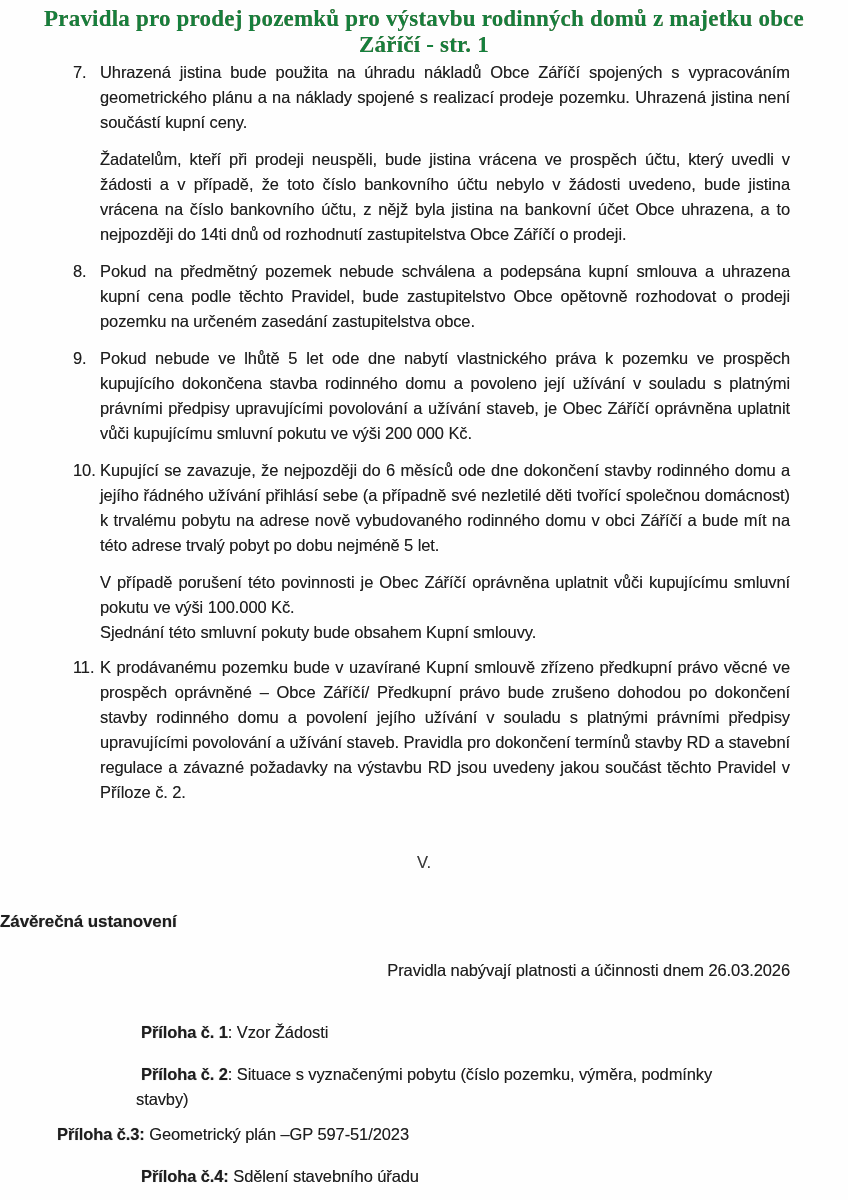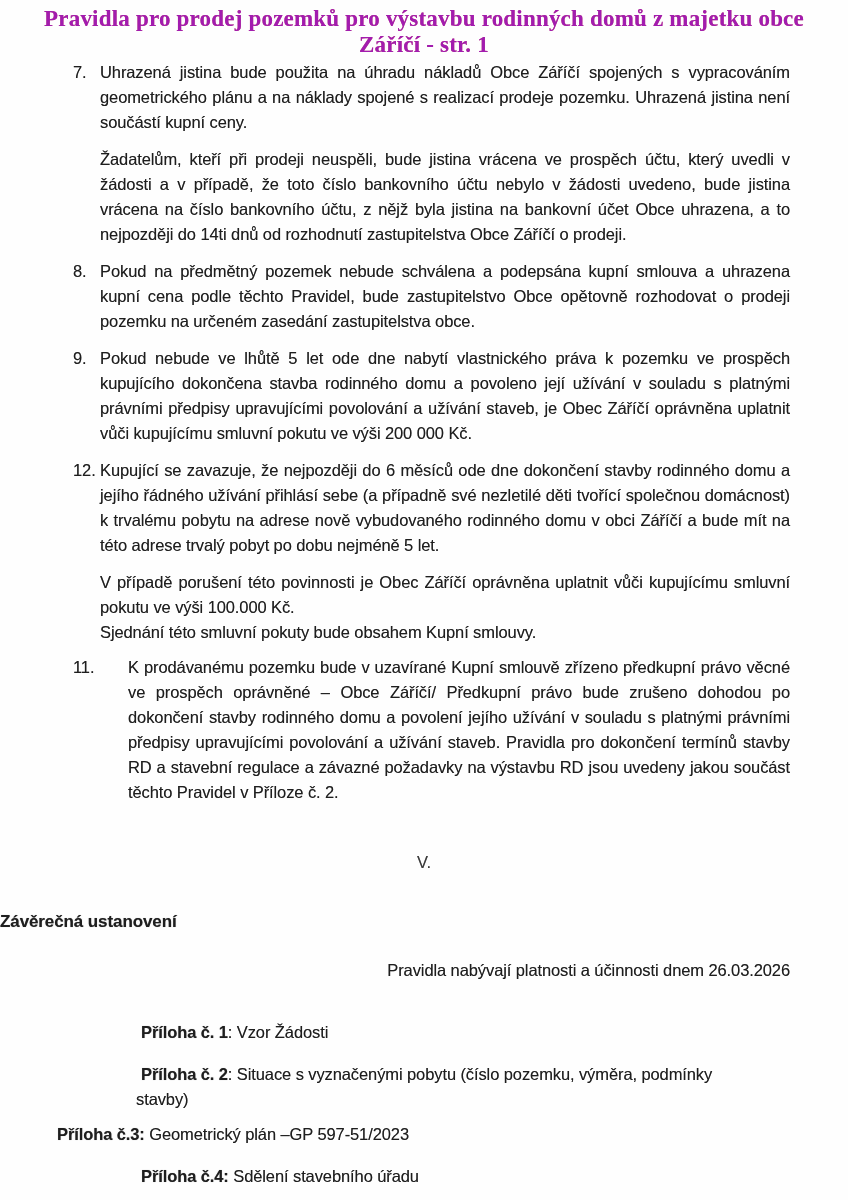--- a/index.html
+++ b/index.html
@@ -21,21 +21,21 @@
     position: relative;
   }
   
   .doc-title {
     padding-top: 6px;
     text-align: center;
     font-family: "Liberation Serif", serif;
     font-weight: 700;
     font-size: 23px;
     line-height: 26px;
-    color: #a21caf;
+    color: #15803d;
     letter-spacing: 0.2px;
     text-shadow: 0 0 0.6px rgba(191,33,39,0.6);
   }
   
   .body-text {
     font-size: 16.5px;
     line-height: 25px;
     color: #1e1e1e;
     text-shadow: 0 0 0.6px rgba(0,0,0,0.45);
     letter-spacing: -0.1px;
@@ -50,21 +50,21 @@
   .list-num {
     flex: 0 0 27px;
     text-align: left;
     white-space: nowrap;
   }
   .list-body { flex: 1 1 auto; min-width: 0; }
   .para { text-align: justify; }
   .para + .para { margin-top: 12px; }
   .para.tight { margin-top: 0; }
   .mt-item   { margin-top: 12px; }
-  .mt-item-sm{ margin-top: 10px; gap: 28px; }
+  .mt-item-sm{ margin-top: 10px; }
   
   .section-numeral {
     margin-top: 45px;
     text-align: center;
     font-size: 16.5px;
     line-height: 25px;
     color: #3a3a3a;
     text-shadow: 0 0 0.6px rgba(0,0,0,0.35);
   }
   .section-heading {
@@ -120,21 +120,21 @@
     </div>
 
     <div class="list-item mt-item">
       <span class="list-num">9.</span>
       <div class="list-body">
         <div class="para">Pokud nebude ve lhůtě 5 let ode dne nabytí vlastnického práva k pozemku ve prospěch kupujícího dokončena stavba rodinného domu a povoleno její užívání v souladu s platnými právními předpisy upravujícími povolování a užívání staveb, je Obec Záříčí oprávněna uplatnit vůči kupujícímu smluvní pokutu ve výši 200 000 Kč.</div>
       </div>
     </div>
 
     <div class="list-item mt-item">
-      <span class="list-num">12.</span>
+      <span class="list-num">10.</span>
       <div class="list-body">
         <div class="para">Kupující se zavazuje, že nejpozději do 6 měsíců ode dne dokončení stavby rodinného domu a jejího řádného užívání přihlásí sebe (a případně své nezletilé děti tvořící společnou domácnost) k trvalému pobytu na adrese nově vybudovaného rodinného domu v obci Záříčí a bude mít na této adrese trvalý pobyt po dobu nejméně 5 let.</div>
         <div class="para">V případě porušení této povinnosti je Obec Záříčí oprávněna uplatnit vůči kupujícímu smluvní pokutu ve výši 100.000 Kč.</div>
         <div class="para tight">Sjednání této smluvní pokuty bude obsahem Kupní smlouvy.</div>
       </div>
     </div>
 
     <div class="list-item mt-item-sm">
       <span class="list-num">11.</span>
       <div class="list-body">

